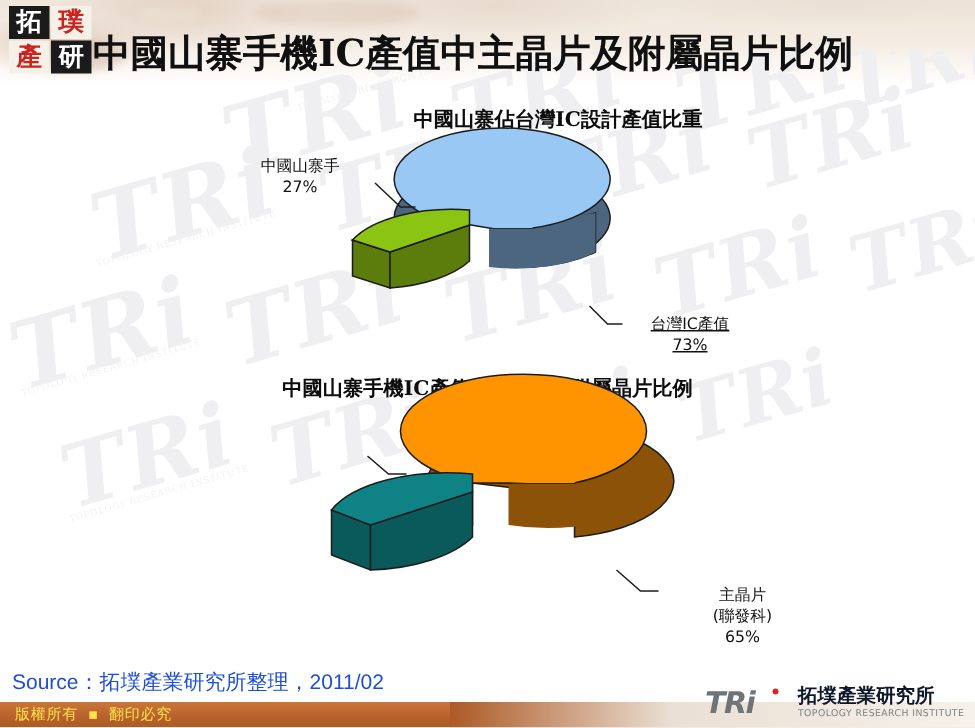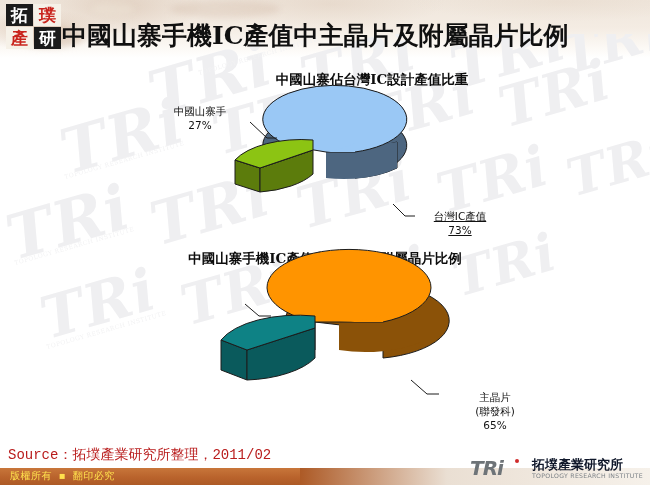--- a/index.html
+++ b/index.html
@@ -70,22 +70,22 @@
   .callout .ln{display:block;}
   .ta-c{text-align:center;}
 
   
   .pie-wrap{position:absolute;}
   svg{display:block;overflow:visible;}
 
   
   .source{
     position:absolute;left:8px;top:446px;
-    font-family:Liberation Mono, monospace;
-    font-size:14px;color:#b91c1c;white-space:nowrap;
+    font-family:Liberation Sans, sans-serif;
+    font-size:14px;color:#1d4ed8;white-space:nowrap;
   }
 
   
   .footer-bar{
     position:absolute;left:0;top:468px;width:650px;height:17px;
     background:linear-gradient(180deg,#c8763a 0%,#b9632c 55%,#ad5a26 100%);
   }
   .footer-bar-fade{
     position:absolute;left:300px;top:468px;width:350px;height:17px;
     background:linear-gradient(90deg,#ad5a26 0%, #eadfd3 42%, #f6f1ea 100%);

